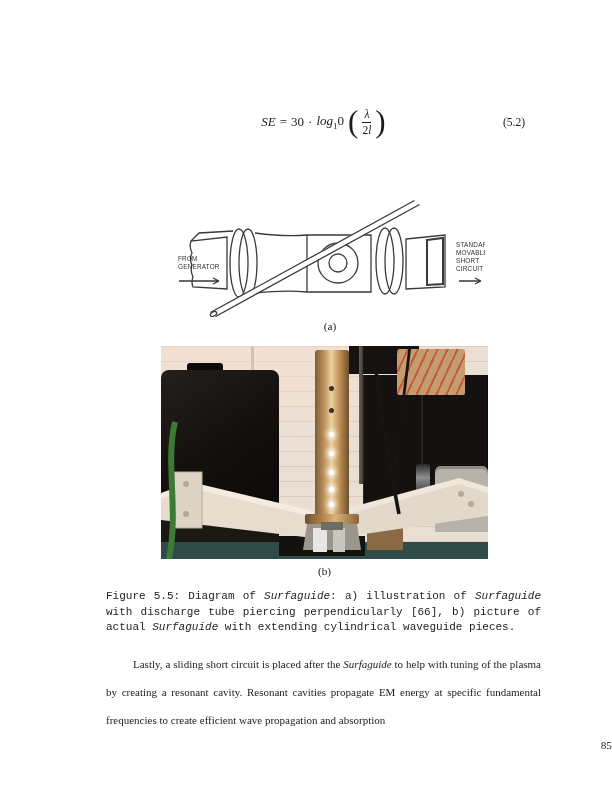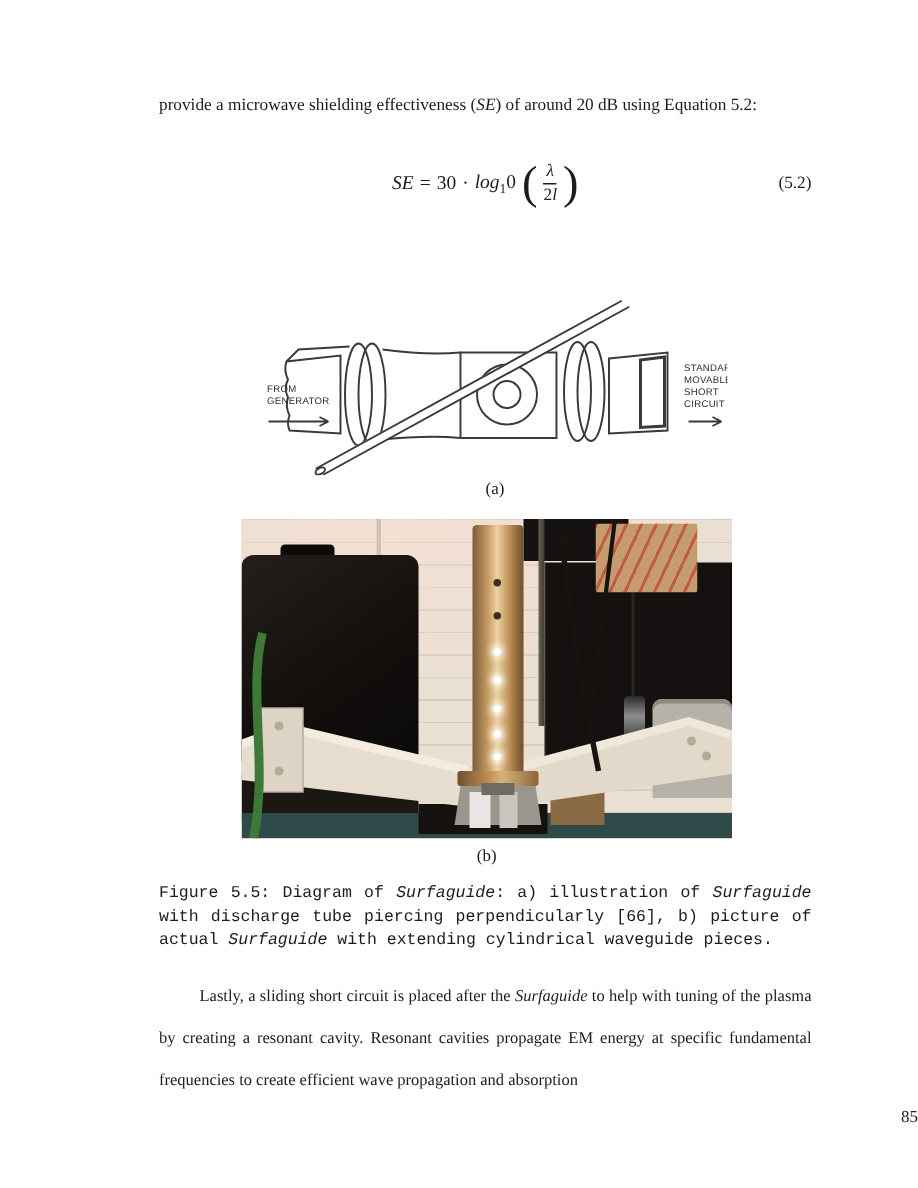--- a/index.html
+++ b/index.html
@@ -16,21 +16,21 @@
   
   .equation { position:absolute; left:106px; top:98px; width:435px; height:48px; }
   .eq-body { position:absolute; left:0; right:0; top:0; bottom:0;
     display:flex; align-items:center; justify-content:center;
     font-size:13px; gap:4px; }
   .eq-paren { font-size:31px; font-weight:400; line-height:1; transform:translateY(-1px); }
   .frac { display:inline-flex; flex-direction:column; align-items:center; line-height:1.1; }
   .frac .bar { width:100%; height:1px; background:#1c1c1c; margin:1px 0; }
   .frac span { font-size:11.5px; }
   sub.eqsub { font-size:9px; }
-  .eq-tag { position:absolute; right:0; top:50%; transform:translateY(-50%); font-size:11.5px; }
+  .eq-tag { position:absolute; right:16px; top:50%; transform:translateY(-50%); font-size:11.5px; }
 
   
   .fig-a { position:absolute; left:175px; top:197px; width:310px; height:120px; }
   .fig-a svg { width:100%; height:100%; }
   .fig-a text { font-family:"Liberation Sans", sans-serif; font-size:6.4px; fill:#2e2e2e; letter-spacing:.2px; }
   .sublabel { position:absolute; font-size:11.3px; text-align:center; }
   .label-a { left:175px; top:320px; width:310px; }
   .label-b { left:161px; top:565px; width:327px; }
 
   
@@ -71,21 +71,20 @@
   
   .caption { position:absolute; left:106px; top:589px; width:435px; font-size:11px; line-height:15.5px; text-align:justify;font-family:Liberation Mono, monospace; }
   .para { position:absolute; left:106px; top:650px; width:435px; font-size:11px; line-height:28px; text-align:justify; text-indent:27px; }
   .pagenum { position:absolute; left:0; top:739px; width:612px; text-align:right; font-size:11.3px; }
 </style>
 </head>
 <body>
 
 <div class="page">
 
-  <div class="line intro"><span>provide a microwave shielding effectiveness (</span><span class="it">SE</span><span>) of around 20 dB using Equation 5.2:</span></div>
 
   <div class="equation">
     <span class="eq-body">
       <span class="it">SE</span>
       <span>=</span>
       <span>30</span>
       <span>·</span>
       <span><span class="it">log</span><sub class="eqsub">1</sub><span>0</span></span>
       <span class="eq-paren">(</span>
       <span class="frac">

